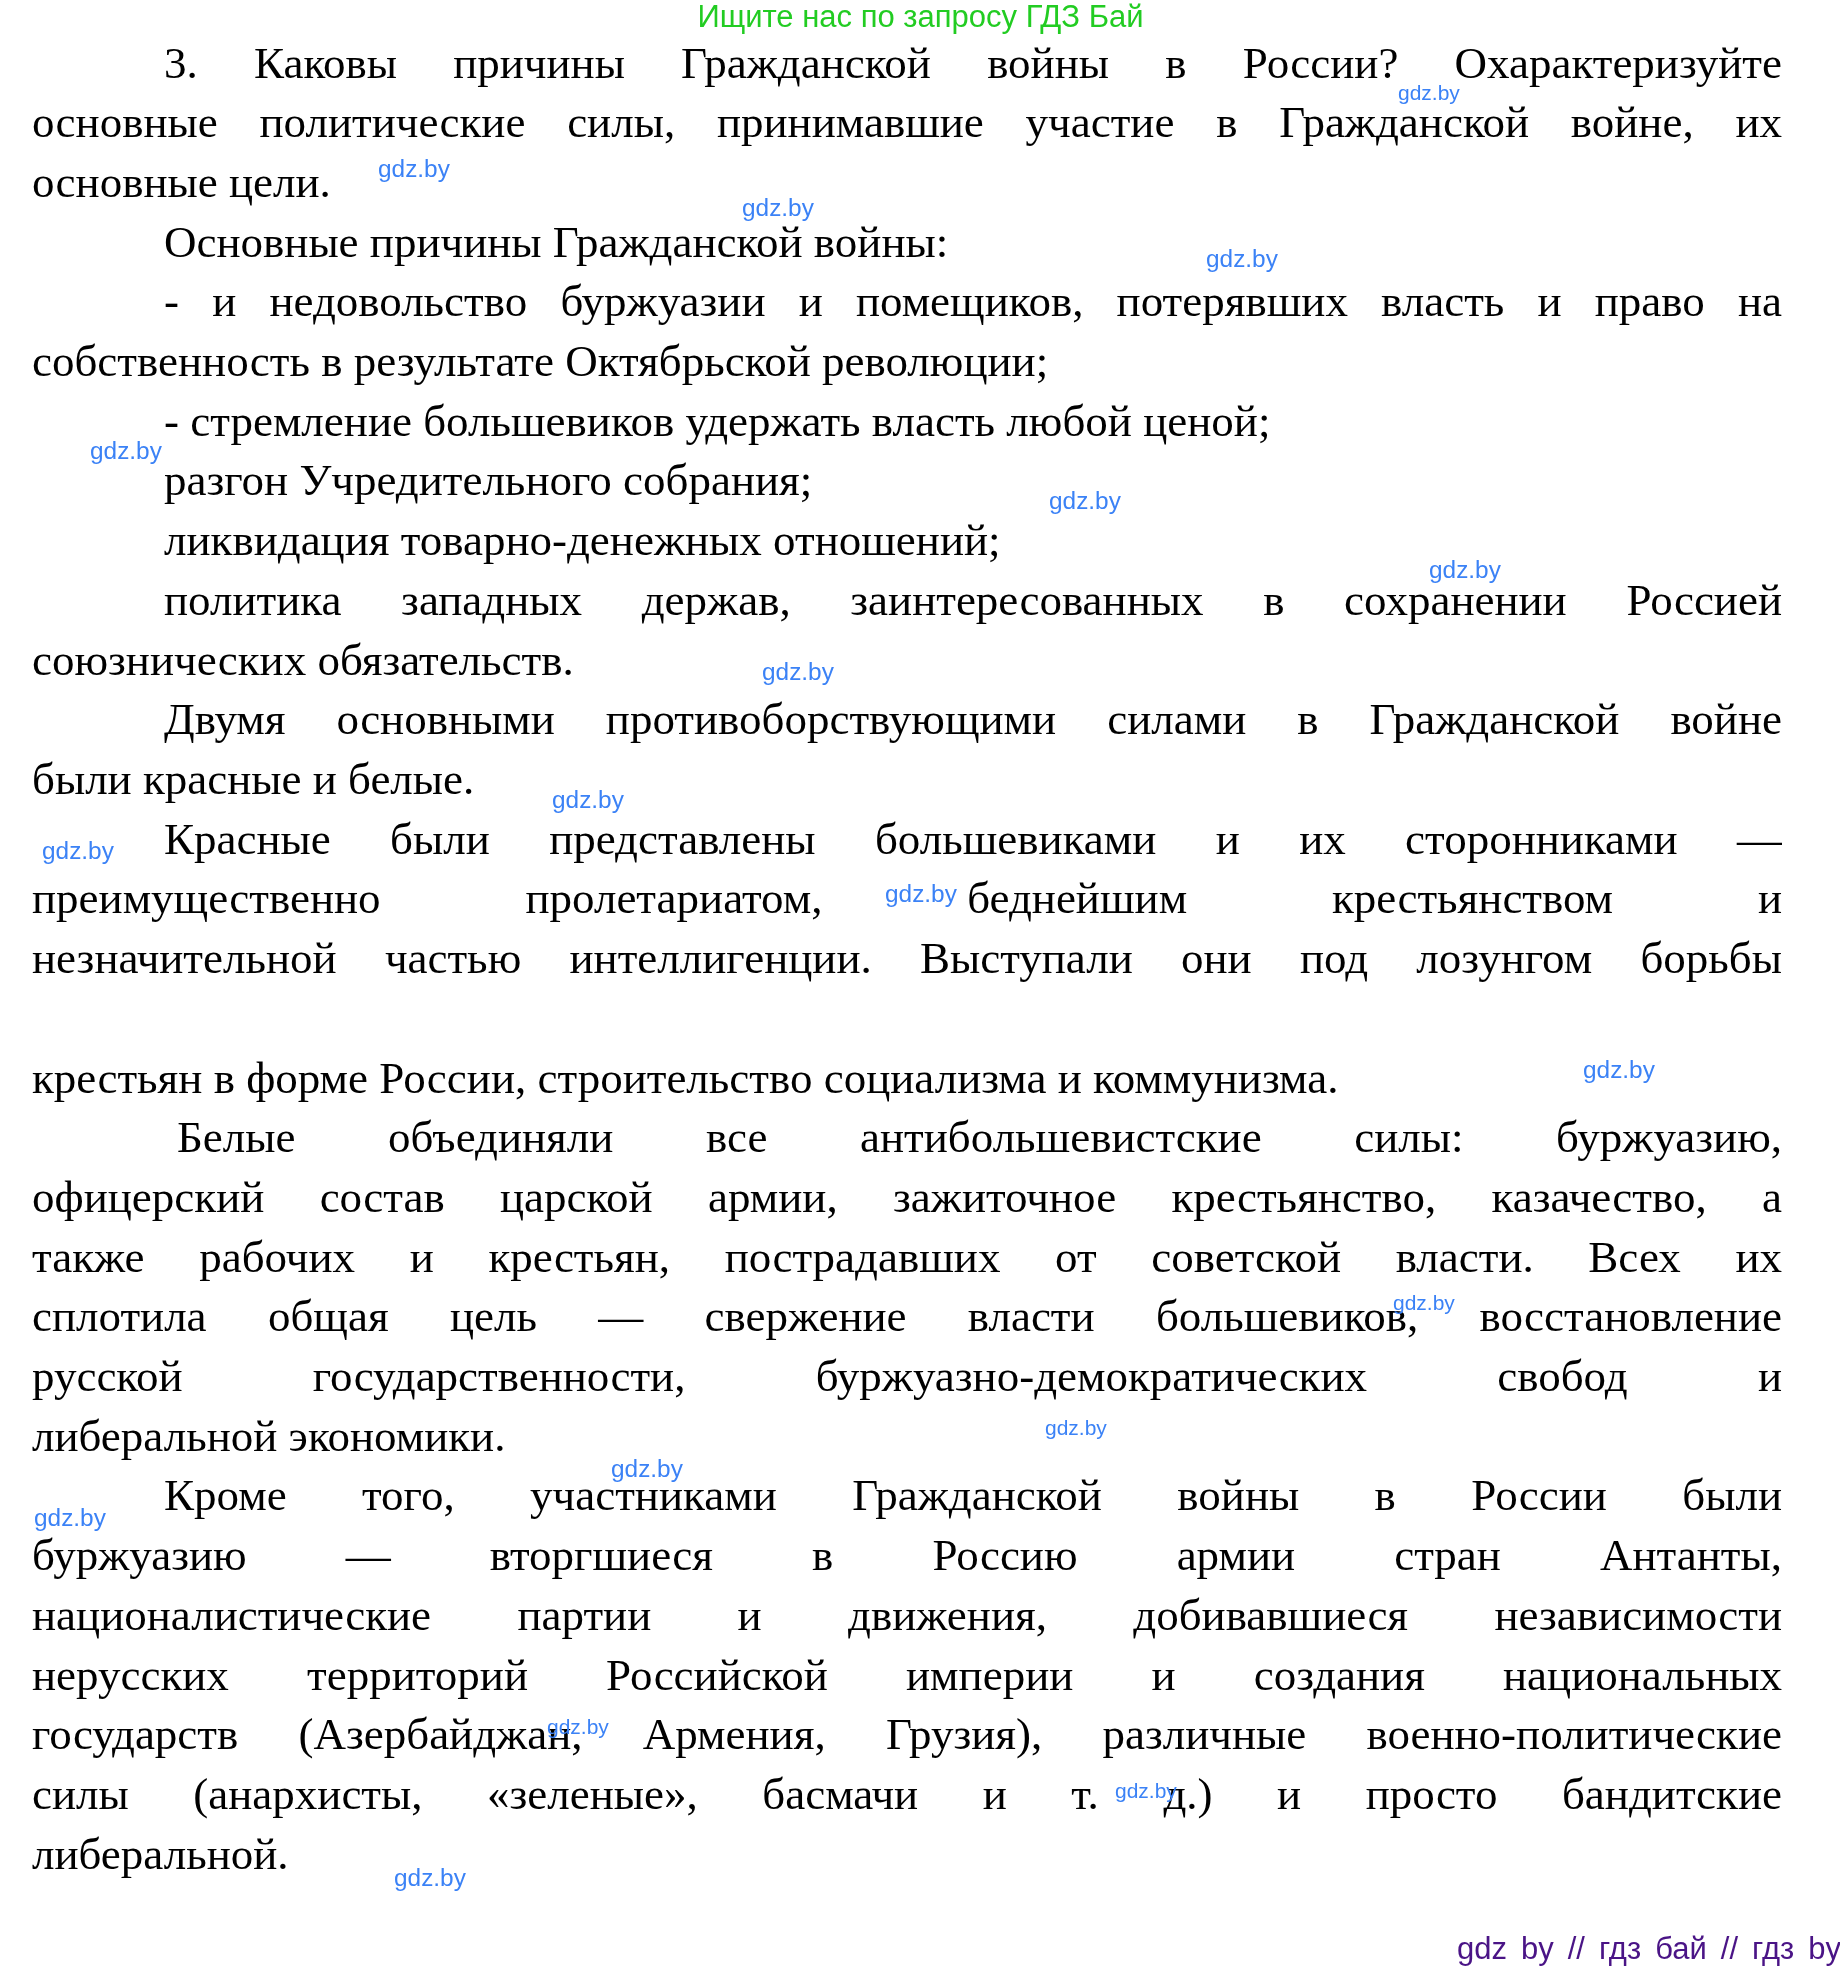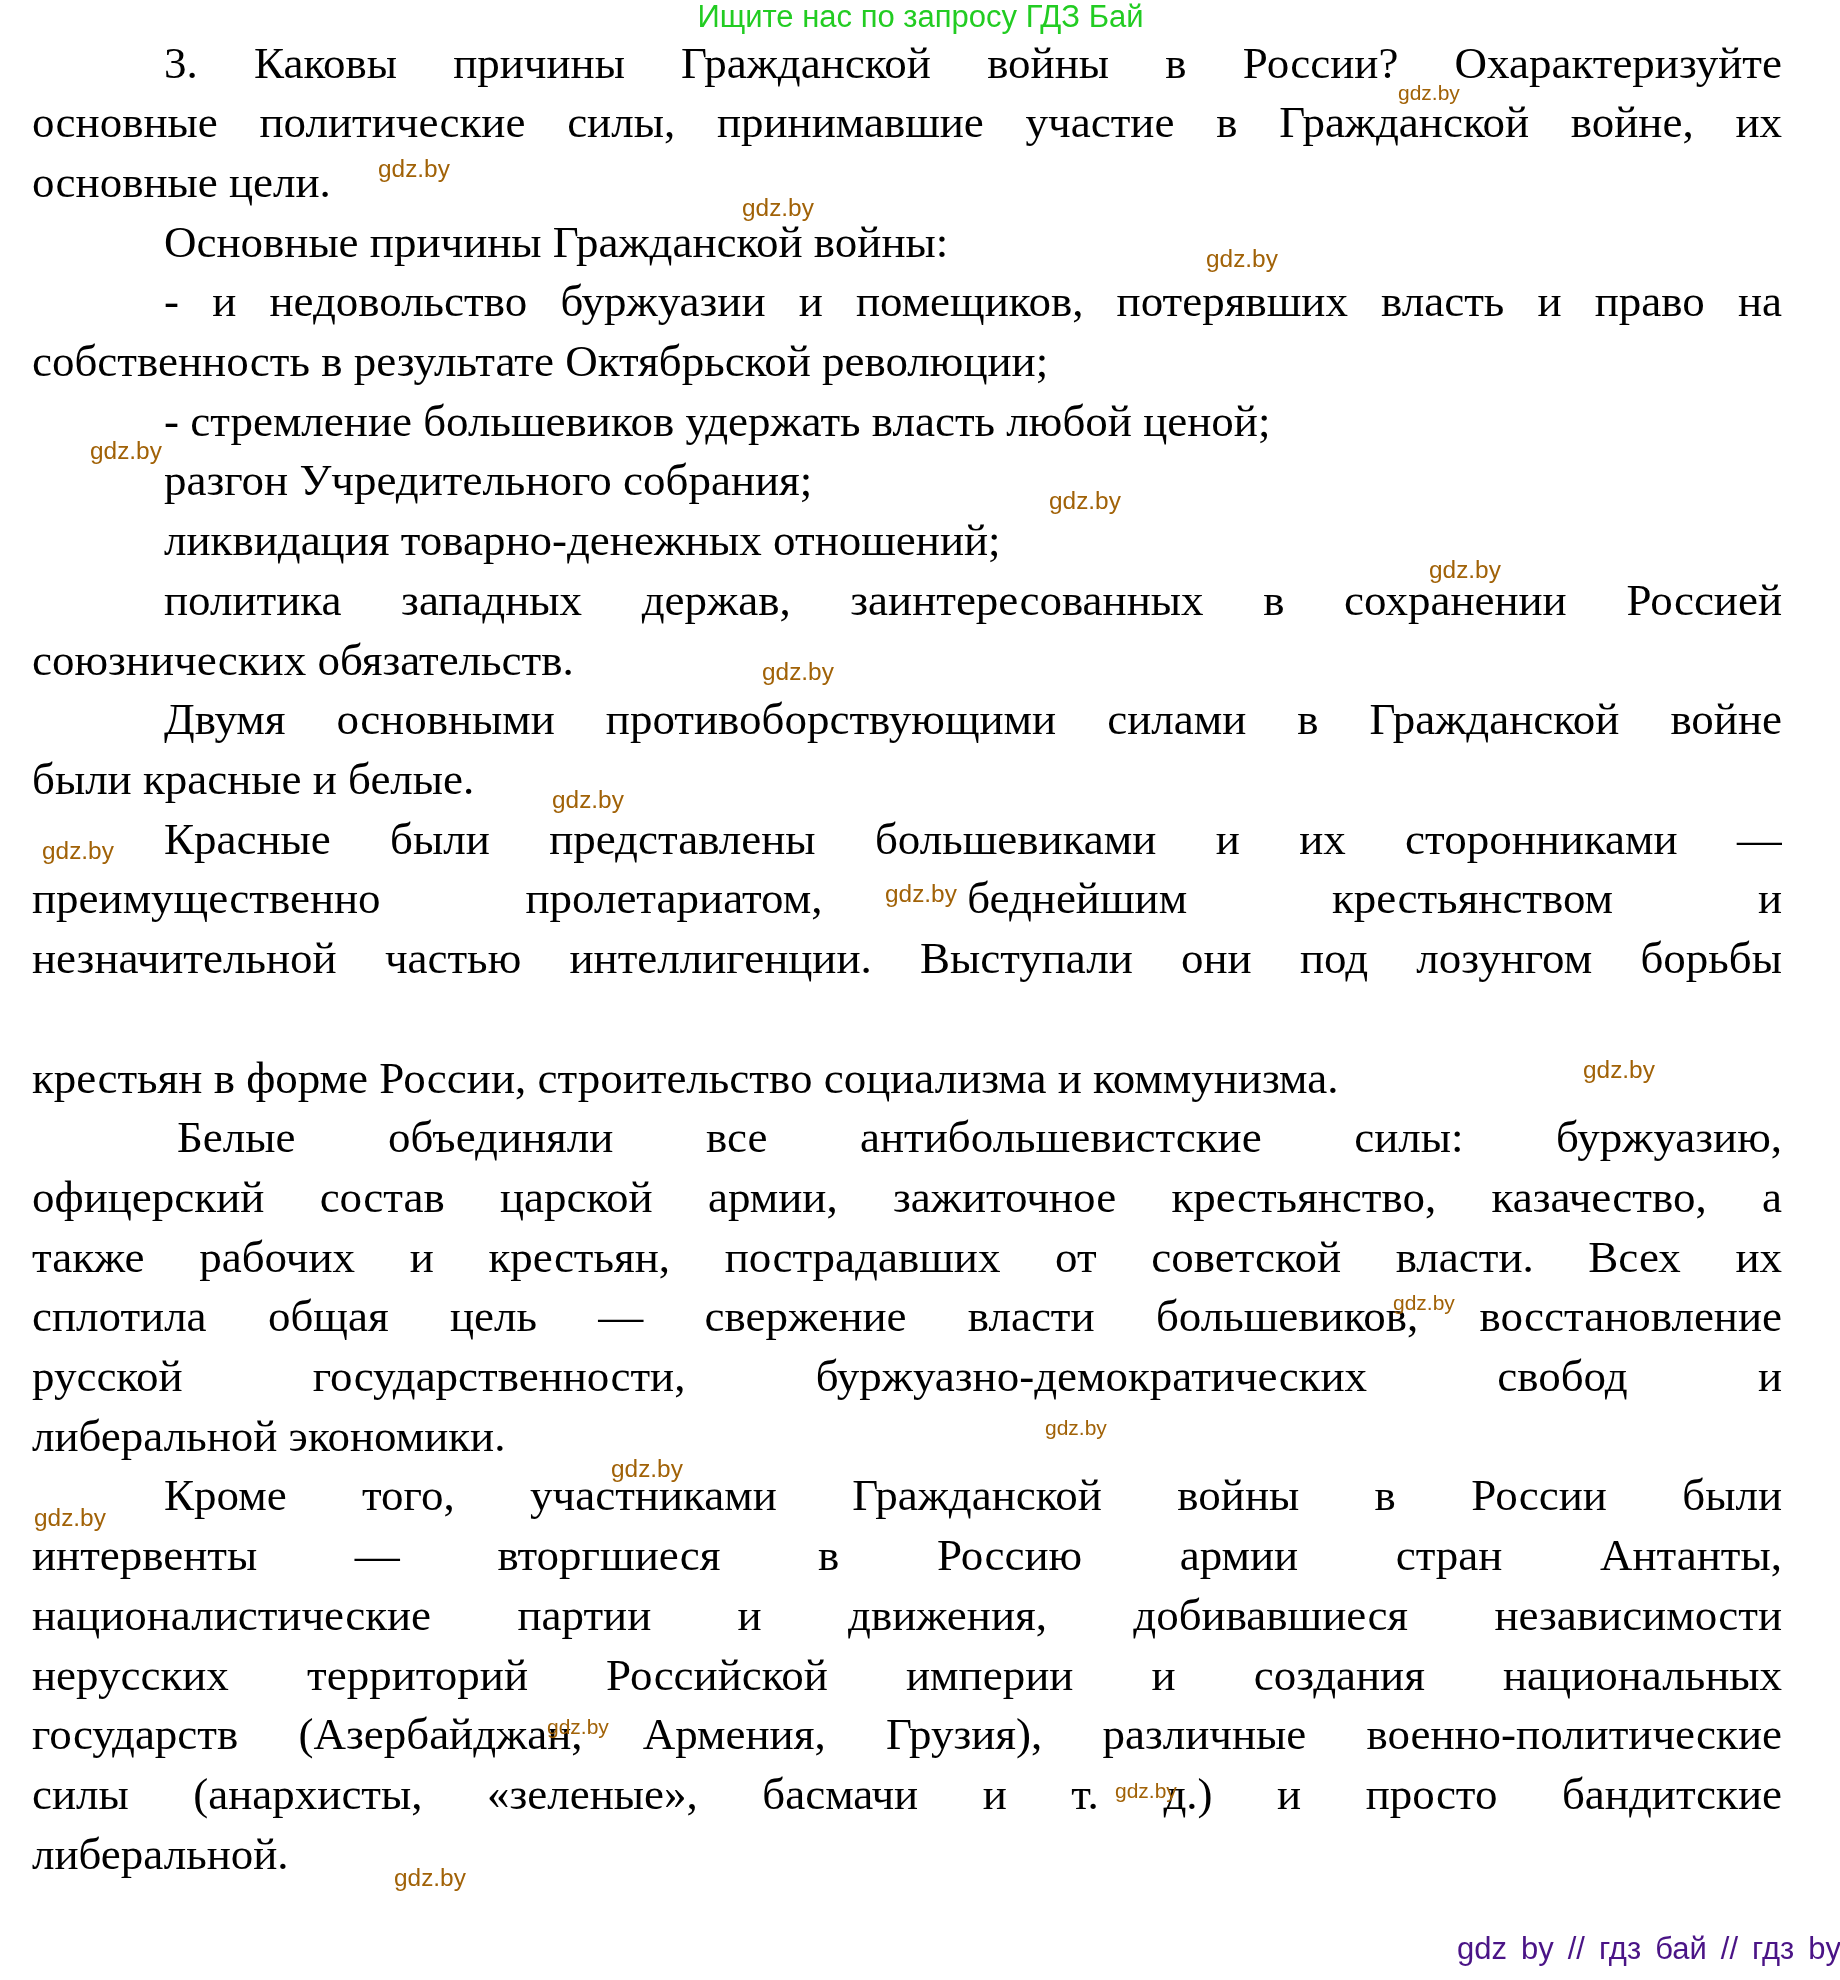--- a/index.html
+++ b/index.html
@@ -6,21 +6,21 @@
   body { width:1841px; height:1980px; position:relative; overflow:hidden; }
   .page { position:absolute; left:0; top:0; width:1596px; height:1980px; }
   .top-banner { position:absolute; left:0; top:0; width:1841px; text-align:center;
     font-family:"Liberation Sans", sans-serif; font-size:31px; color:#22cc22; line-height:33px; }
   .line { position:absolute; left:32px; width:1750px; height:60px;
     font-family:"Liberation Serif", serif; font-size:45px; line-height:60px; color:#000;
     white-space:nowrap; transform-origin:left center; }
   .line.just { text-align:justify; text-align-last:justify; white-space:normal; overflow:hidden; }
   .ind { padding-left:132px; box-sizing:border-box; }
   .ind2 { padding-left:145px; box-sizing:border-box; }
-  .wm { position:absolute; font-family:"Liberation Sans", sans-serif; font-size:24.4px; color:#a16207; line-height:25px; white-space:nowrap; }
+  .wm { position:absolute; font-family:"Liberation Sans", sans-serif; font-size:24.4px; color:#3b82f6; line-height:25px; white-space:nowrap; }
   .wm.sm { font-size:21px; }
   .footer { position:absolute; left:0; top:1931px; width:1841px; text-align:right;
     font-family:"Liberation Sans", sans-serif; font-size:31px; color:#4a1486; line-height:36px; word-spacing:5.4px; }
 </style>
 </head>
 <body>
 
 <div class="page">
 
   <div class="top-banner">Ищите нас по запросу ГДЗ Бай</div>
@@ -47,21 +47,21 @@
   <div class="line" style="top:1048px">крестьян в форме России, строительство социализма и коммунизма.</div>
 
   <div class="line just ind2" style="top:1107px">Белые объединяли все антибольшевистские силы: буржуазию,</div>
   <div class="line just" style="top:1167px">офицерский состав царской армии, зажиточное крестьянство, казачество, а</div>
   <div class="line just" style="top:1227px">также рабочих и крестьян, пострадавших от советской власти. Всех их</div>
   <div class="line just" style="top:1286px">сплотила общая цель — свержение власти большевиков, восстановление</div>
   <div class="line just" style="top:1346px">русской государственности, буржуазно-демократических свобод и</div>
   <div class="line" style="top:1406px">либеральной экономики.</div>
 
   <div class="line just ind" style="top:1465px">Кроме того, участниками Гражданской войны в России были</div>
-  <div class="line just" style="top:1525px">интервенты — вторгшиеся в Россию армии стран Антанты,</div>
+  <div class="line just" style="top:1525px">буржуазию — вторгшиеся в Россию армии стран Антанты,</div>
   <div class="line just" style="top:1585px">националистические партии и движения, добивавшиеся независимости</div>
   <div class="line just" style="top:1645px">нерусских территорий Российской империи и создания национальных</div>
   <div class="line just" style="top:1704px">государств (Азербайджан, Армения, Грузия), различные военно-политические</div>
   <div class="line just" style="top:1764px">силы (анархисты, «зеленые», басмачи и т. д.) и просто бандитские</div>
   <div class="line" style="top:1824px">либеральной.</div>
 
   <span class="wm sm" style="left:1398px;top:80px">gdz.by</span>
   <span class="wm" style="left:378px;top:156px">gdz.by</span>
   <span class="wm" style="left:742px;top:195px">gdz.by</span>
   <span class="wm" style="left:1206px;top:246px">gdz.by</span>

